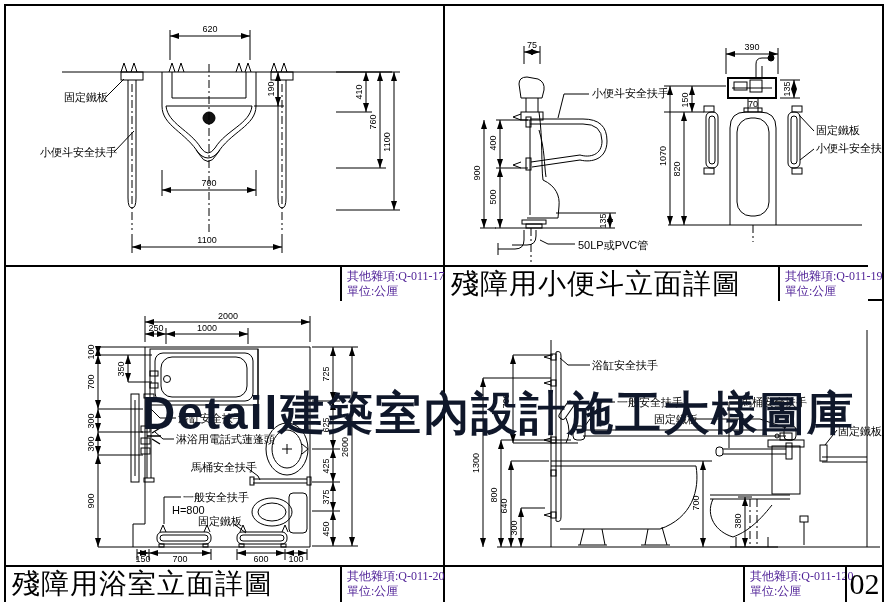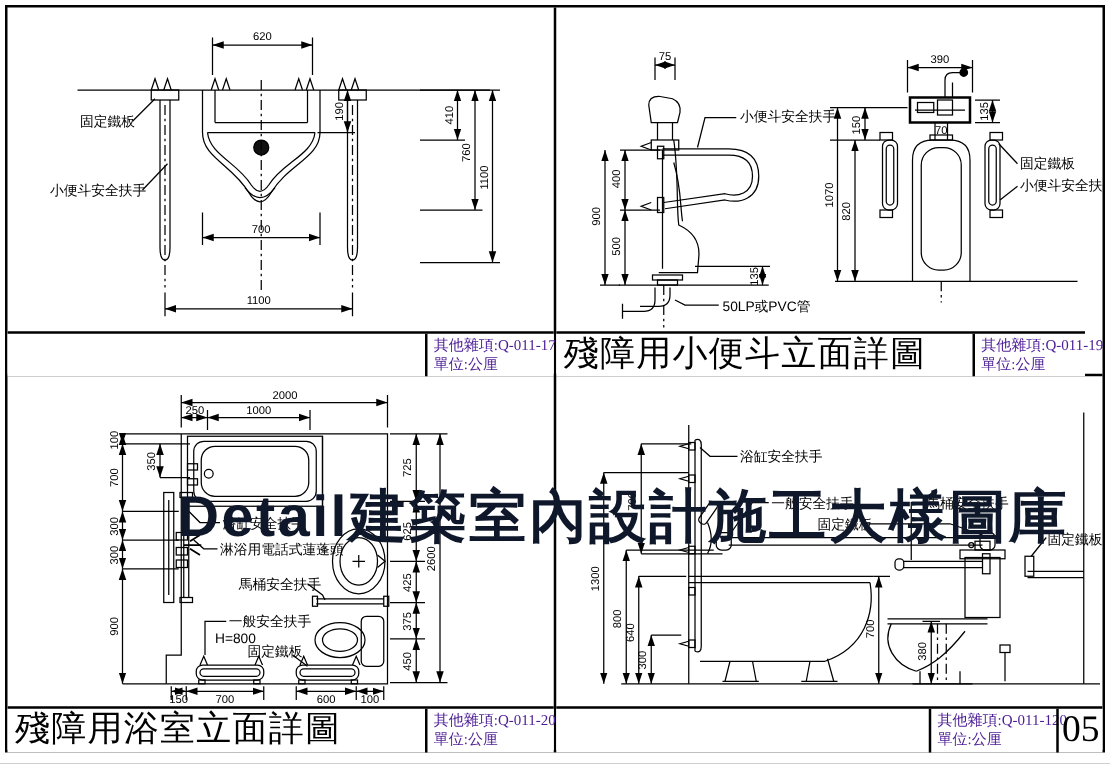--- a/index.html
+++ b/index.html
@@ -445,15 +445,15 @@
     <text class="lbl" x="617" y="406">一般安全扶手</text>
     <text class="lbl" x="654" y="423">固定鐵板</text>
     <text class="lbl" x="741" y="406">馬桶安全扶手</text>
     <text class="lbl" x="838" y="435">固定鐵板</text>
   </svg>
   <div class="titlebar" style="left:445px;top:565px;width:437px;height:35px">
     <div class="tinfo" style="left:298px;width:95px">
       <div>其他雜項:Q-011-120</div>
       <div>單位:公厘</div>
     </div>
-    <div class="pagebox" style="left:400px;right:0">05</div>
+    <div class="pagebox" style="left:400px;right:0">02</div>
   </div>
 </div>
 
 </body></html>

